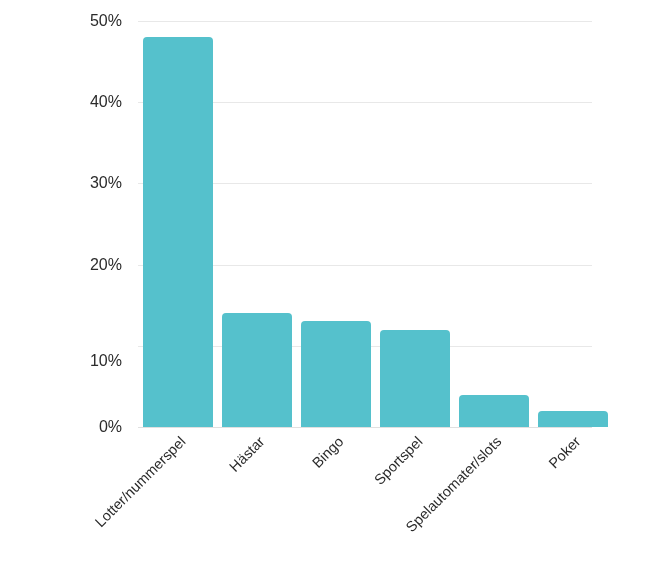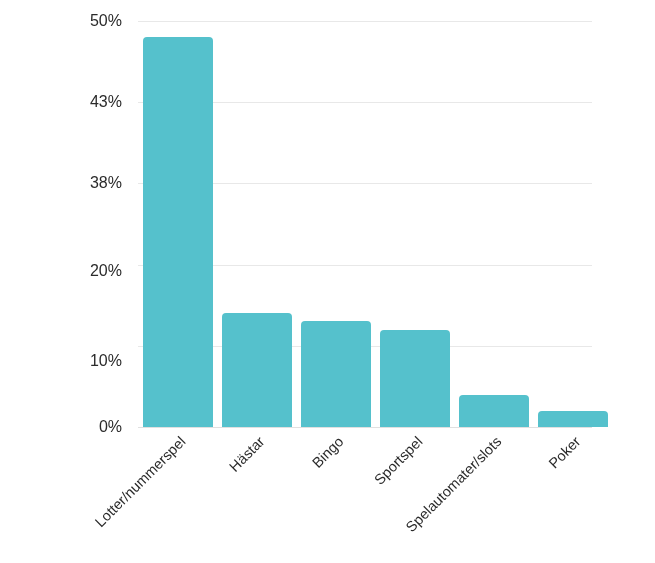--- a/index.html
+++ b/index.html
@@ -119,23 +119,23 @@
         <div class="bar" title="Bingo 13%" style="left: 163px; width: 70px; height: 106px; background: rgb(85, 193, 204);"></div>
         <div class="bar" title="Sportspel 12%" style="left: 242px; width: 70px; height: 97px; background: rgb(85, 193, 204);"></div>
         <div class="bar" title="Spelautomater/slots 4%" style="left: 321px; width: 70px; height: 32px; background: rgb(85, 193, 204);"></div>
         <div class="bar" title="Poker 2%" style="left: 400px; width: 70px; height: 16px; background: rgb(85, 193, 204);"></div>
       </div>
   </div>
 
   <div id="y-axis">
       <div class="y-tick-label" style="top: 427px; color: rgb(43, 43, 43);">0%</div>
       <div class="y-tick-label" style="top: 345.8px; color: rgb(43, 43, 43); margin-top: 15px;">10%</div>
-      <div class="y-tick-label" style="top: 264.6px; color: rgb(43, 43, 43); margin-top: 6px;">20%</div>
-      <div class="y-tick-label" style="top: 183.4px; color: rgb(43, 43, 43);">38%</div>
-      <div class="y-tick-label" style="top: 102.2px; color: rgb(43, 43, 43);">43%</div>
+      <div class="y-tick-label" style="top: 264.6px; color: rgb(43, 43, 43);">20%</div>
+      <div class="y-tick-label" style="top: 183.4px; color: rgb(43, 43, 43);">30%</div>
+      <div class="y-tick-label" style="top: 102.2px; color: rgb(43, 43, 43);">40%</div>
       <div class="y-tick-label" style="top: 21px; color: rgb(43, 43, 43);">50%</div>
     </div>
 
   <div id="x-axis">
       <div class="x-tick-label" style="left: -122.5px; width: 300px; color: rgb(43, 43, 43);">Lotter/nummerspel</div>
       <div class="x-tick-label" style="left: -43.5px; width: 300px; color: rgb(43, 43, 43);">Hästar</div>
       <div class="x-tick-label" style="left: 35.5px; width: 300px; color: rgb(43, 43, 43);">Bingo</div>
       <div class="x-tick-label" style="left: 114.5px; width: 300px; color: rgb(43, 43, 43);">Sportspel</div>
       <div class="x-tick-label" style="left: 193.5px; width: 300px; color: rgb(43, 43, 43);">Spelautomater/slots</div>
       <div class="x-tick-label" style="left: 272.5px; width: 300px; color: rgb(43, 43, 43);">Poker</div>

